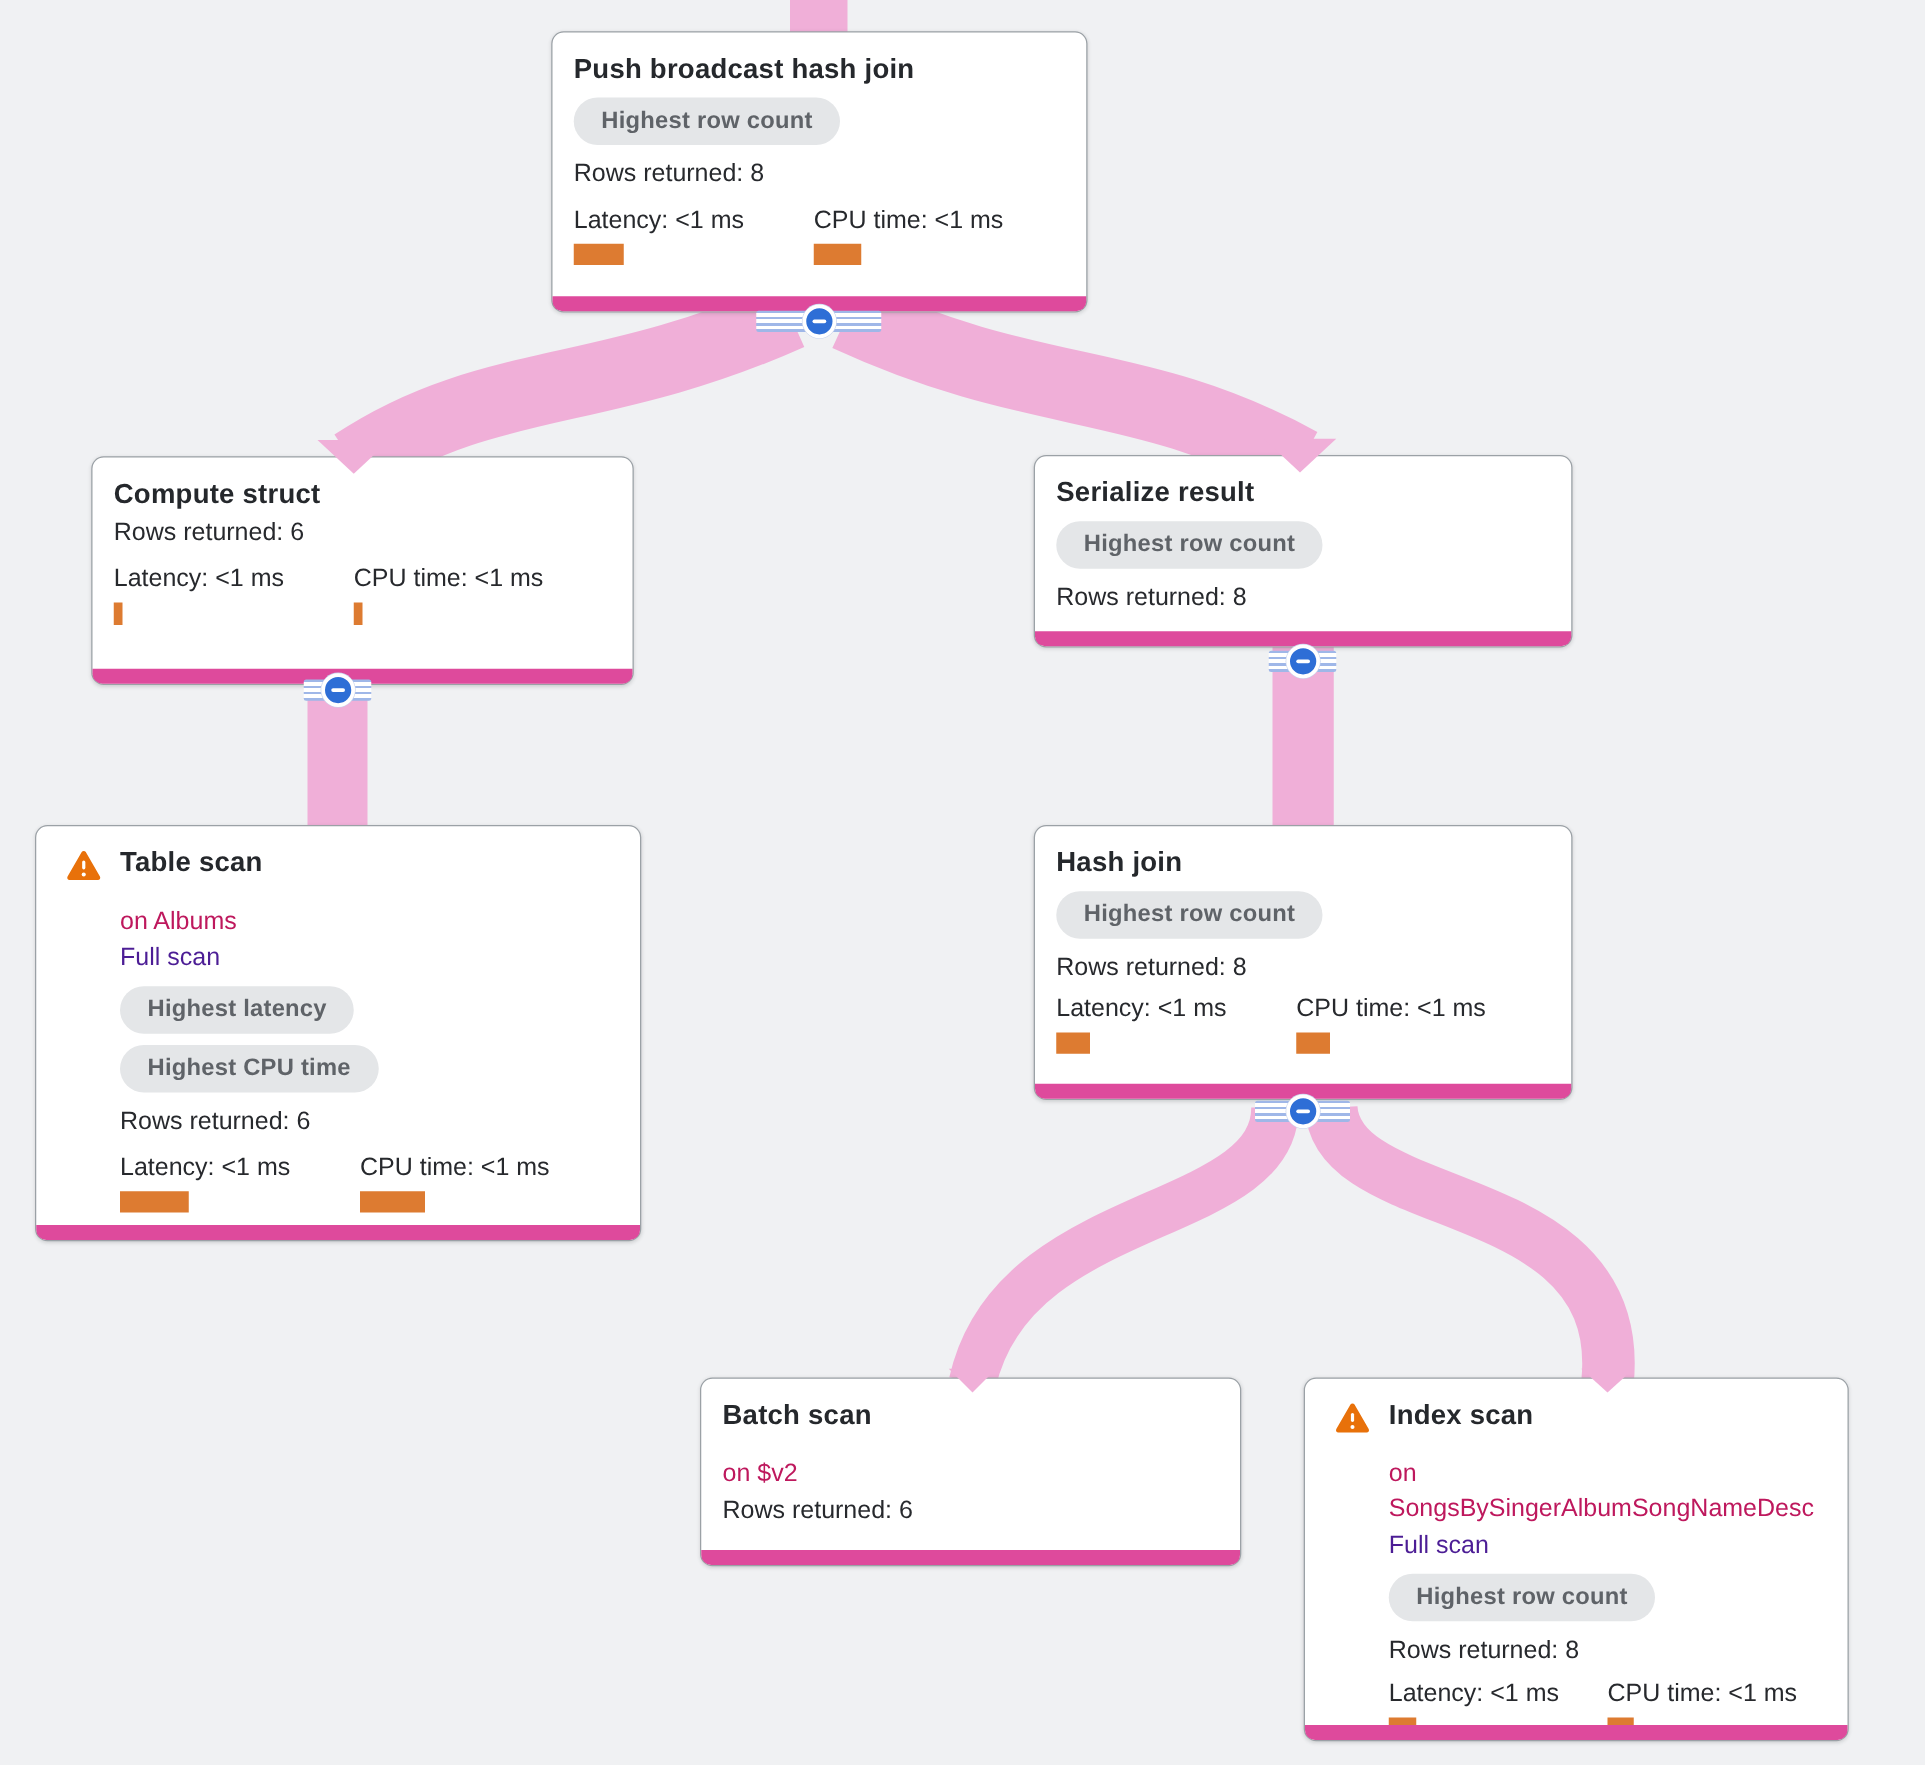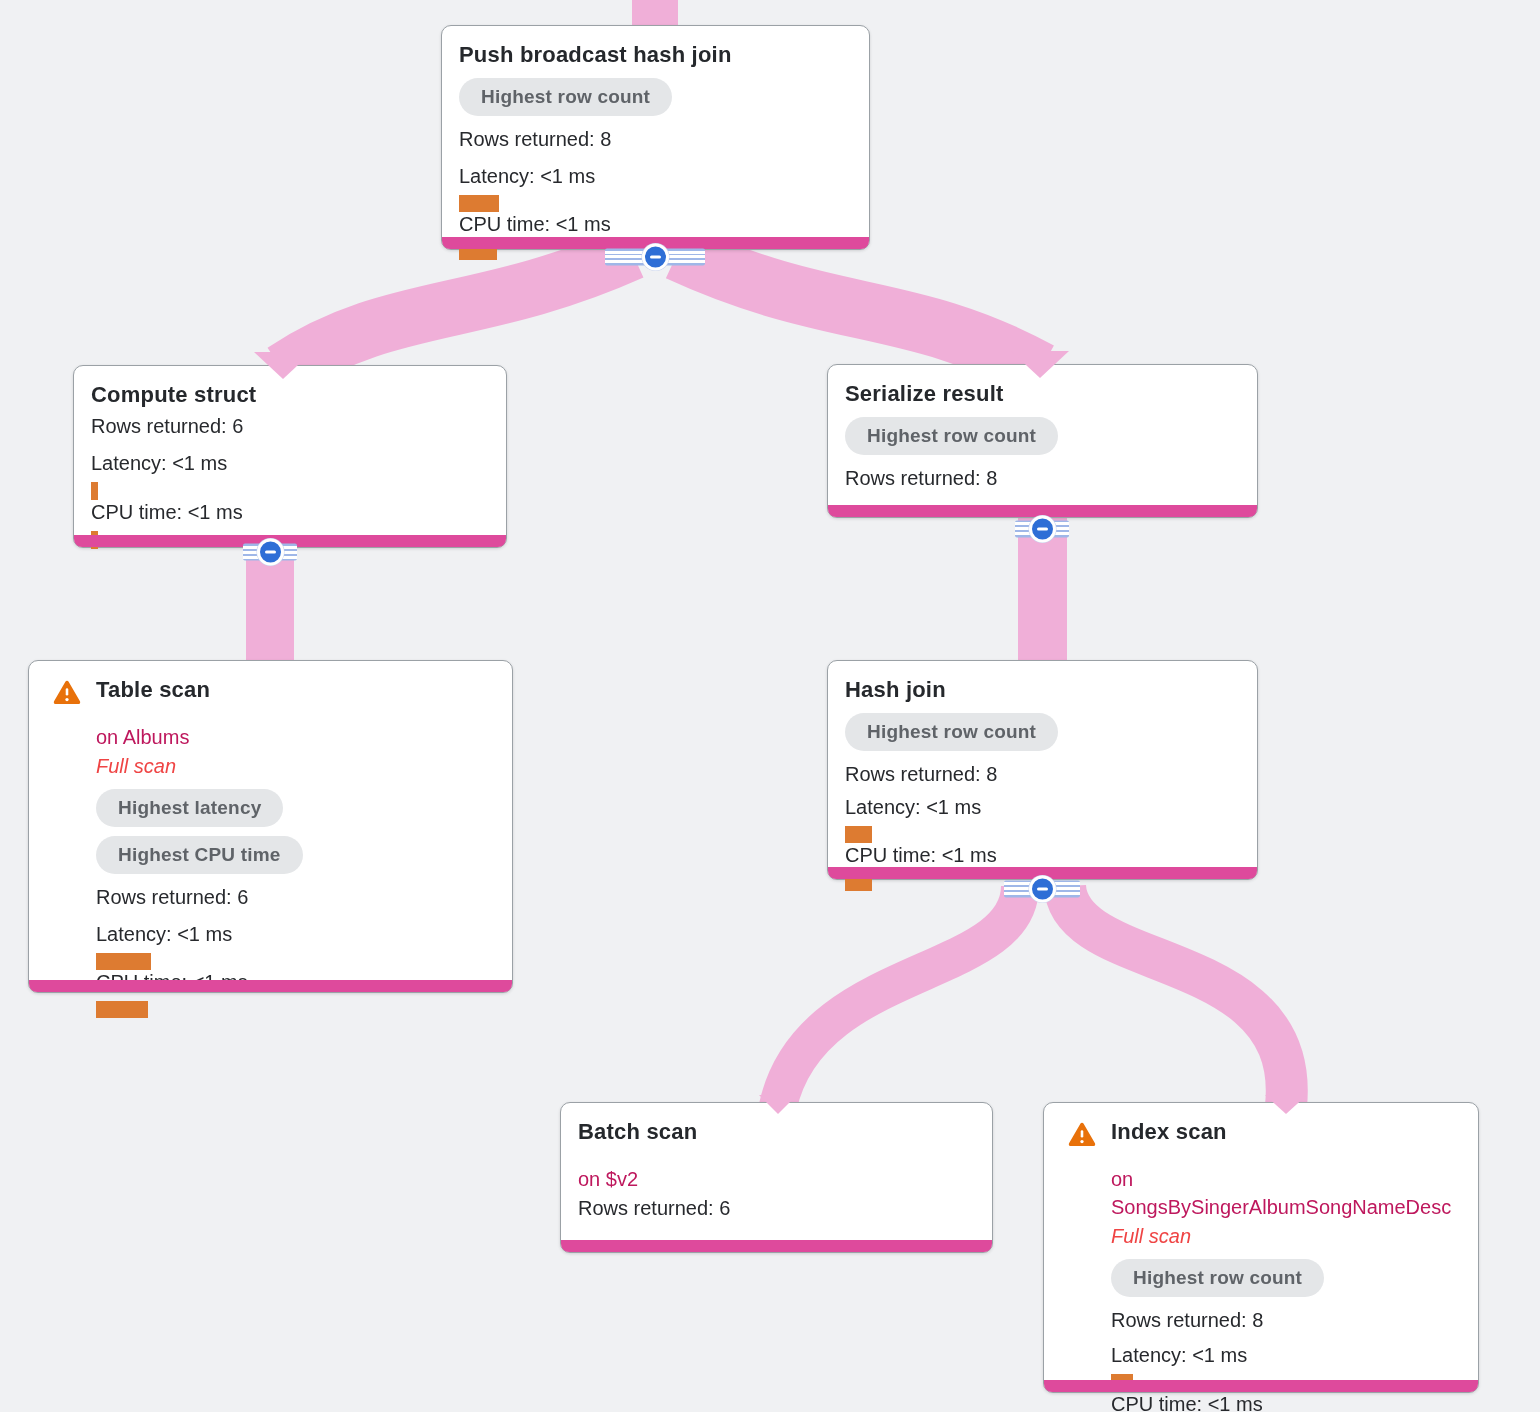--- a/index.html
+++ b/index.html
@@ -26,29 +26,29 @@
   }
   .card .title{
     font-size:22px;font-weight:700;letter-spacing:.2px;color:#25282c;
     line-height:28px;
   }
   .with-icon{padding-left:67px;}
   .warn{
     position:absolute;left:24px;top:19px;width:28px;height:26px;
   }
   .sub{font-size:20px;line-height:28px;color:#be185d;margin-top:19px;}
-  .muted{font-size:20px;line-height:28px;color:#ef4444;margin-top:1px;font-style:italic;}
+  .muted{font-size:20px;line-height:28px;color:#4c1d95;margin-top:1px;}
   .pill{
     display:block;width:fit-content;
     background:#e4e6e8;color:#5f6368;
     font-size:19px;font-weight:700;letter-spacing:.2px;
     padding:8px 22px;border-radius:20px;margin-top:9px;
   }
   .rows{font-size:20px;line-height:26px;color:#27292d;margin-top:10px;}
-  .metrics{display:flex;margin-top:12px;flex-direction:column;}
+  .metrics{display:flex;margin-top:12px;}
   .metric{width:192px;}
   .metric .mlabel{font-size:20px;line-height:24px;color:#27292d;}
   .metric .bar{height:17px;background:#dd7b31;margin-top:7px;}
 
   .collapse{
     position:absolute;z-index:4;transform:translate(-50%,-50%);
     display:flex;align-items:center;justify-content:center;cursor:pointer;
   }
   .stripes{
     height:17px;border-radius:2px;

